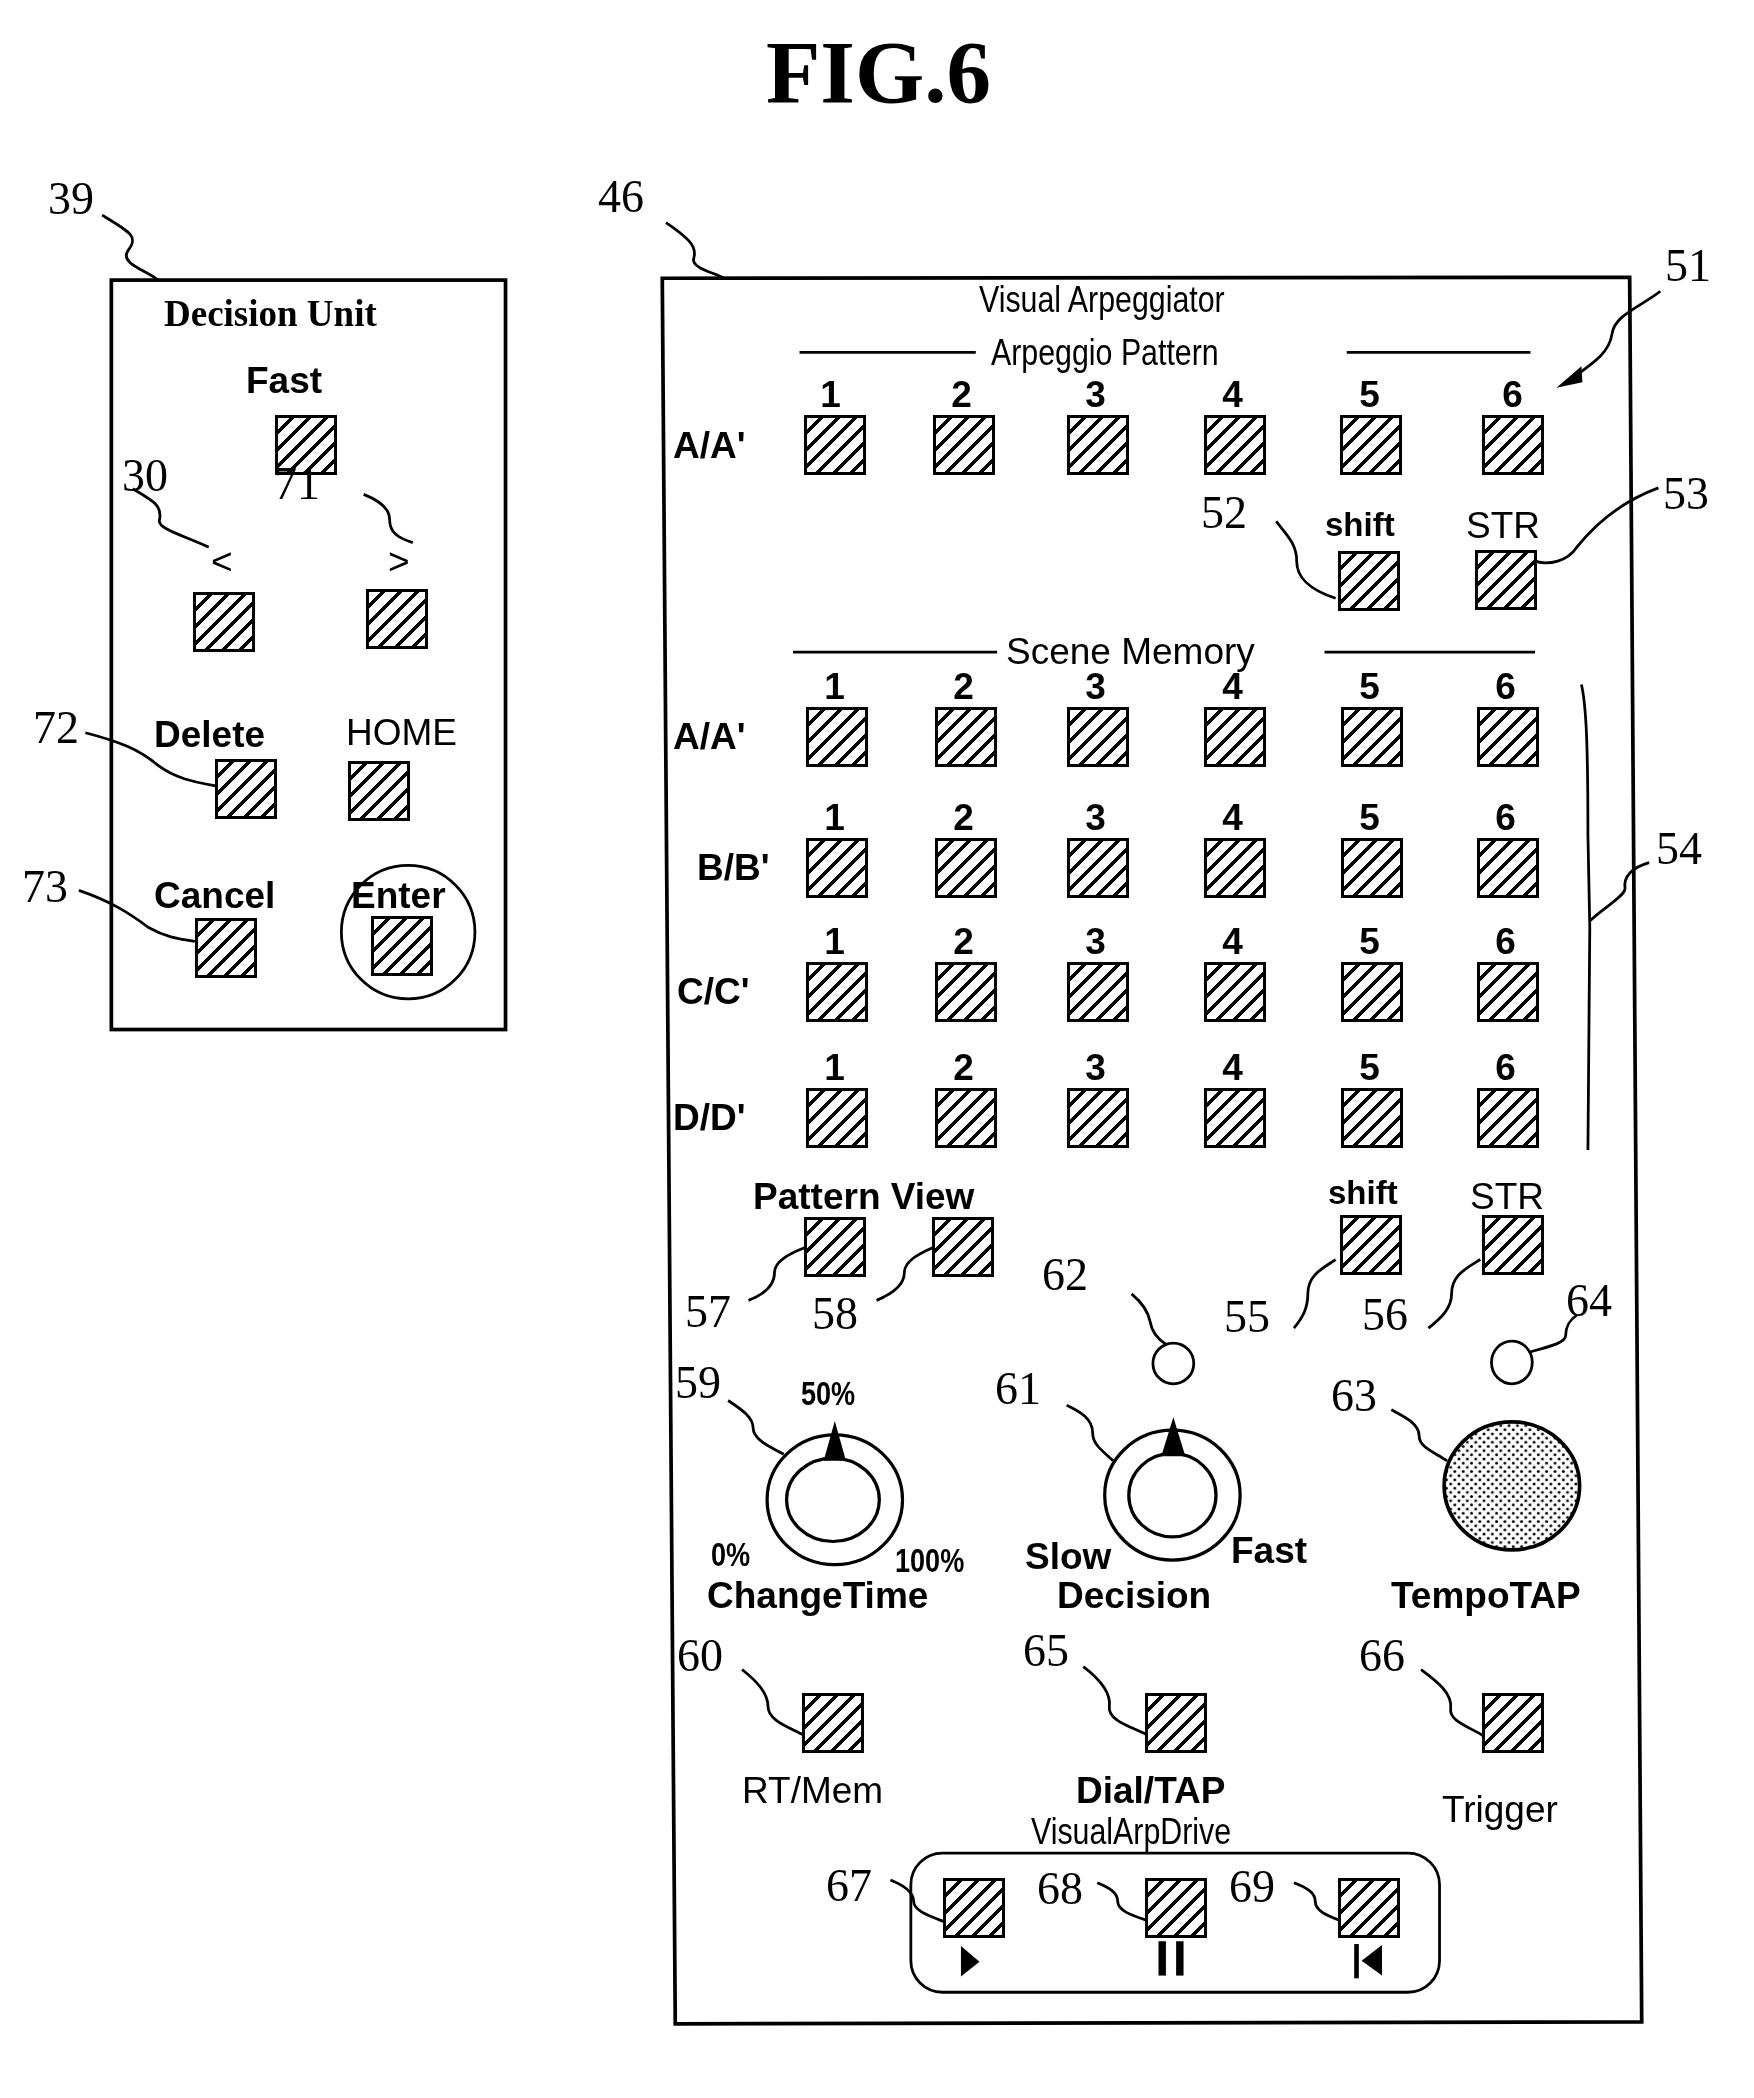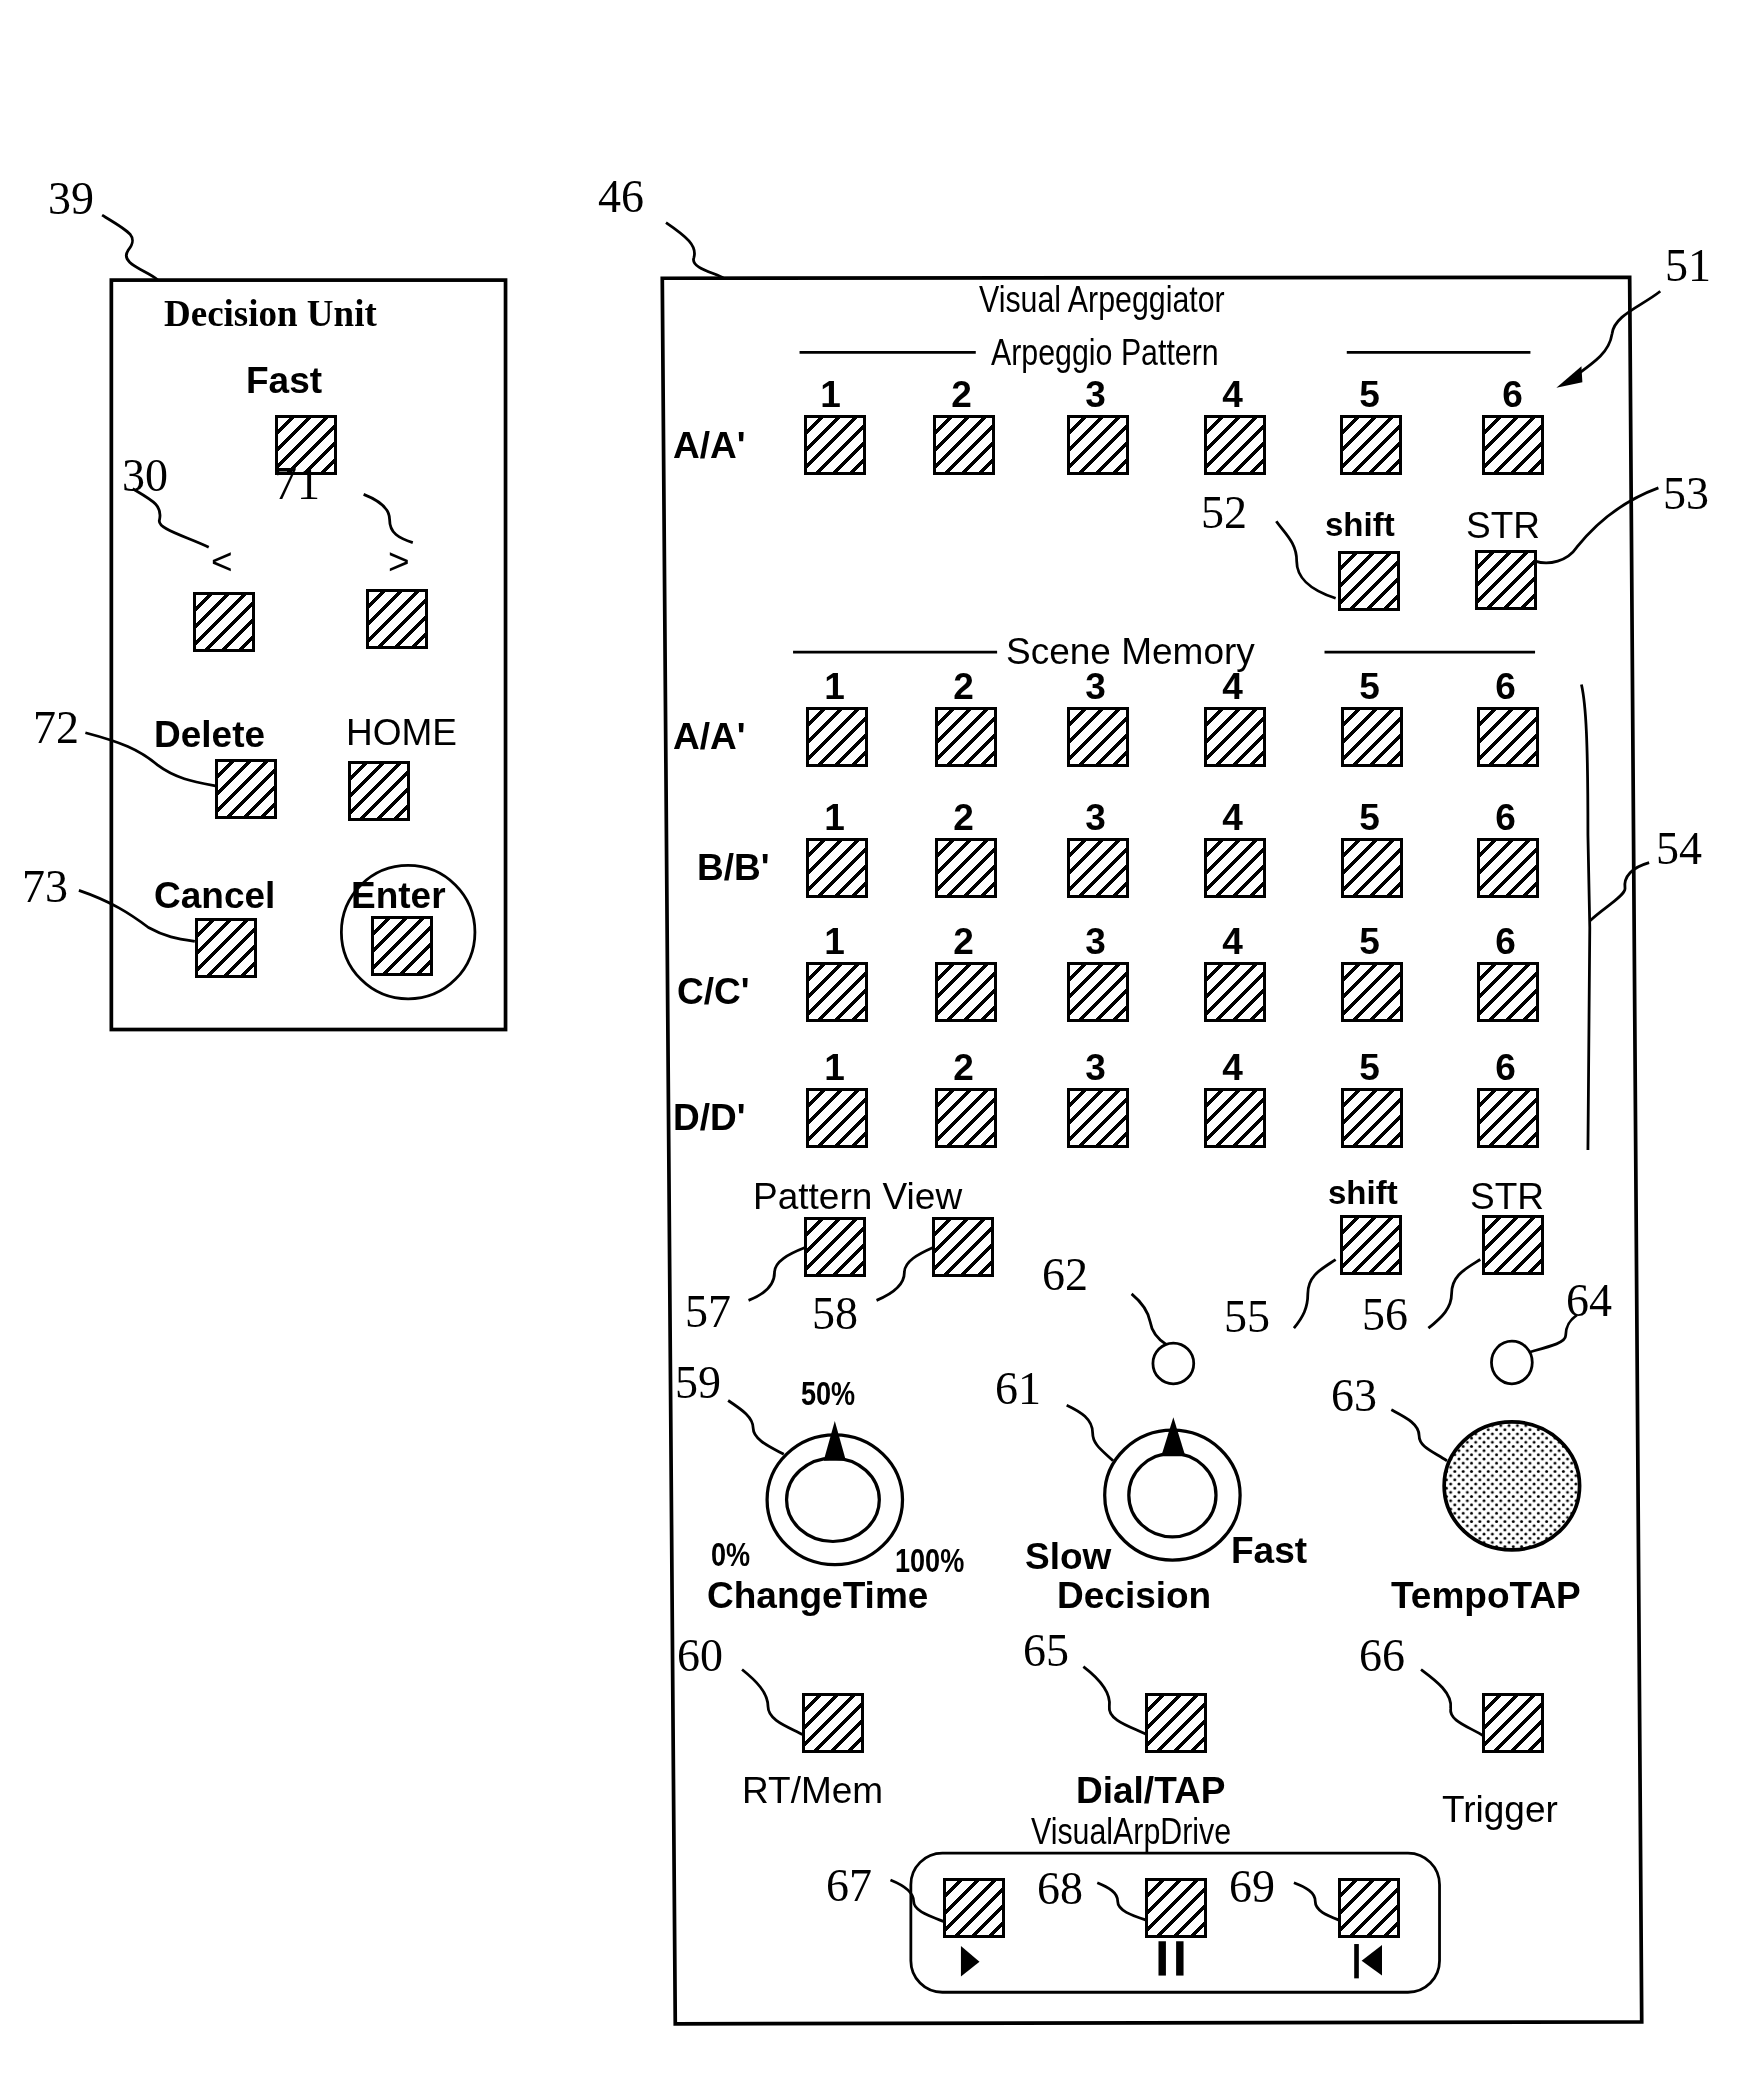--- a/index.html
+++ b/index.html
@@ -121,20 +121,21 @@
     <path d="M1183 2030 C1195 2035, 1205 2040, 1205 2050 C1205 2060, 1220 2065, 1235 2070" fill="none" stroke="#000" stroke-width="3"></path>
     <path d="M1395 2030 C1408 2035, 1418 2040, 1418 2050 C1418 2060, 1430 2065, 1443 2070" fill="none" stroke="#000" stroke-width="3"></path>
 
     <polygon points="1036,2098 1036,2131 1056,2115" fill="#000"></polygon>
     <rect x="1249" y="2093" width="8" height="37" fill="#000"></rect>
     <rect x="1268" y="2093" width="8" height="37" fill="#000"></rect>
     <rect x="1460" y="2096" width="5" height="37" fill="#000"></rect>
     <polygon points="1490,2097 1490,2130 1468,2114" fill="#000"></polygon>
   </svg>
 
+  <div class="txt fig-title" style="left:766px; top:28px;">FIG.6</div>
 
   <div class="ref" style="left:48px; top:176px;">39</div>
   <div class="txt lbl" style="left:164px; top:295px;font-family:Liberation Serif, serif;">Decision Unit</div>
   <div class="txt lbl" style="left:246px; top:362px;">Fast</div>
   <div class="btn" style="left:275px; top:415px;"></div>
 
   <div class="ref" style="left:122px; top:453px;">30</div>
   <div class="txt lbl" style="left:211px; top:543px; font-weight:normal;">&lt;</div>
   <div class="btn" style="left:193px; top:592px;"></div>
 
@@ -245,21 +246,21 @@
         <div class="btn" style="left: 1067px; top: 1088px;"></div>
         <div class="txt num" style="left: 1202px; top: 1049px;">4</div>
         <div class="btn" style="left: 1204px; top: 1088px;"></div>
         <div class="txt num" style="left: 1339px; top: 1049px;">5</div>
         <div class="btn" style="left: 1341px; top: 1088px;"></div>
         <div class="txt num" style="left: 1475px; top: 1049px;">6</div>
         <div class="btn" style="left: 1477px; top: 1088px;"></div>
       </div>
     </div>
 
-  <div class="txt lbl" style="left:753px; top:1178px; font-weight:normal;">Pattern View</div>
+  <div class="txt lbl" style="left:753px; top:1178px; font-weight:bold;">Pattern View</div>
   <div class="btn" style="left:804px; top:1217px;"></div>
   <div class="btn" style="left:932px; top:1217px;"></div>
   <div class="ref" style="left:685px; top:1289px;">57</div>
   <div class="ref" style="left:812px; top:1291px;">58</div>
 
   <div class="txt lbl-sm" style="left:1328px; top:1176px;">shift</div>
   <div class="btn" style="left:1340px; top:1215px;"></div>
   <div class="txt lbl" style="left:1470px; top:1178px; font-weight:normal;">STR</div>
   <div class="btn" style="left:1482px; top:1215px;"></div>
   <div class="ref" style="left:1224px; top:1294px;">55</div>

